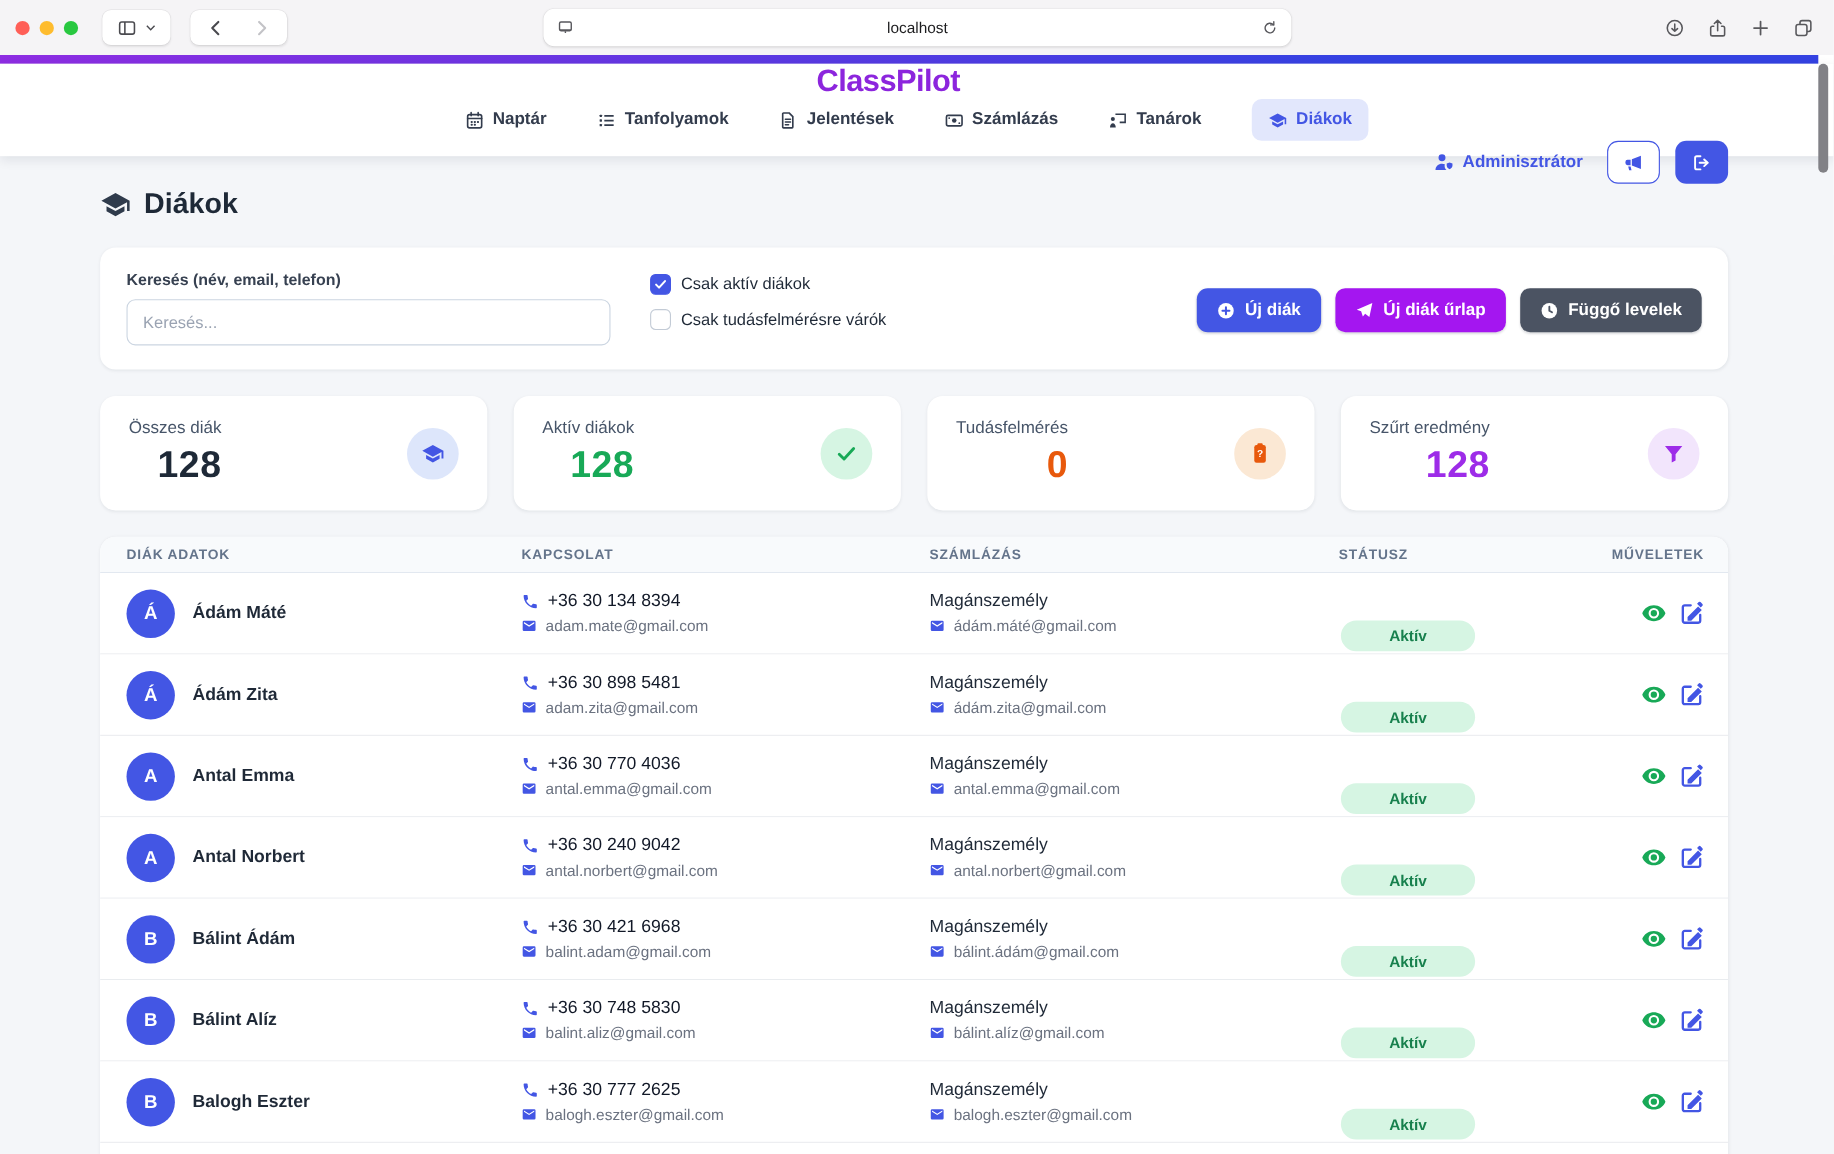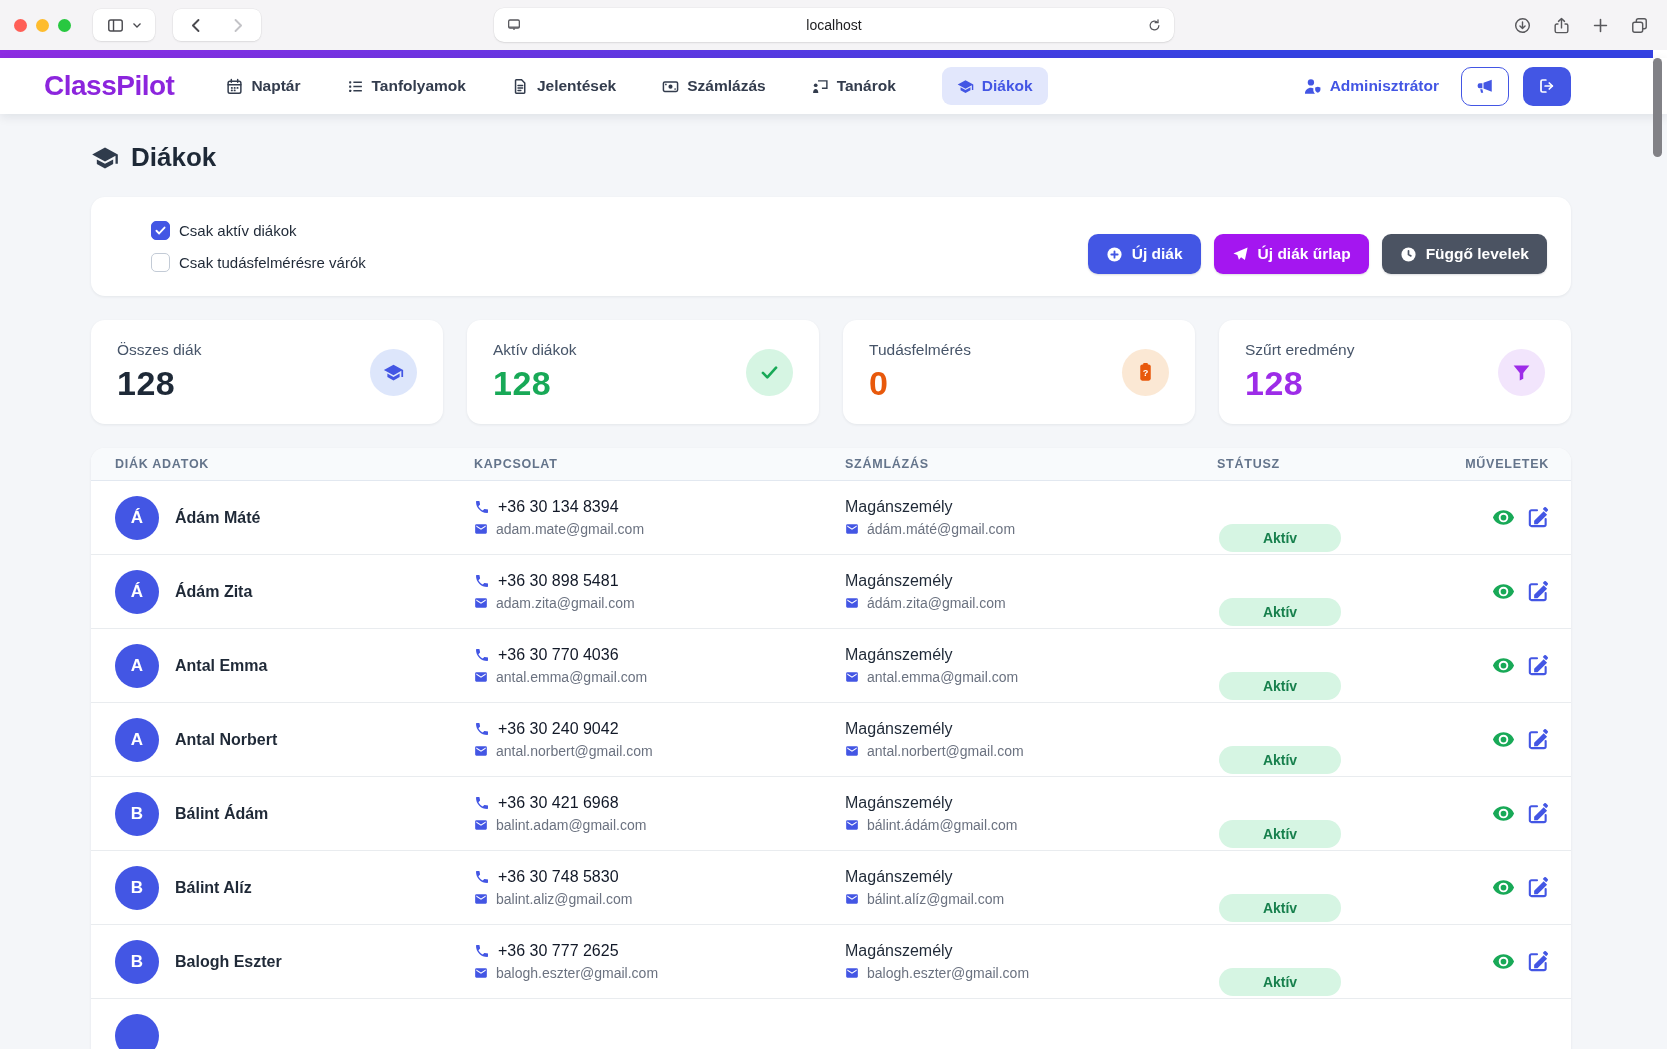--- a/index.html
+++ b/index.html
@@ -22,22 +22,22 @@
   .urlbar .host { flex:1; text-align:center; font-size:14px; color:#1d1d1f; }
   .chrome-right { margin-left:auto; display:flex; gap:20px; align-items:center; color:#58585c; padding-right:4px; }
   .cicon { width:19px; height:19px; display:inline-flex; }
   svg { display:block; }
 
   
   .grad-wrap { height:8px; background:#fff; }
   .grad-bar { height:8px; width:1653px; background:linear-gradient(90deg,var(--grad-a,#8e2de2) 0%, var(--grad-b,#3442e2) 75%); }
 
   
-  .app-header { height:56px; background:#fff; display:flex; align-items:center; padding:0 96px 0 44px;
-    box-shadow:0 3px 10px rgba(15,23,42,.09); position:relative; z-index:2; }
+  .app-header { height:84px; background:#fff; display:flex; align-items:center; padding:0 96px 0 44px;
+    box-shadow:0 3px 10px rgba(15,23,42,.09); position:relative; z-index:2;flex-direction:column; }
   .logo { font-size:28px; font-weight:bold; color:var(--logo-purple,#8c25dd); letter-spacing:-.5px; }
   .nav { display:flex; align-items:center; gap:46px; margin-left:52px; }
   .nav-item { display:flex; align-items:center; gap:8px; font-size:15.5px; font-weight:600; color:#333c4d; cursor:pointer; }
   .nav-item .nicon { width:17px; height:17px; color:#333c4d; }
   .nav-item.active { background:var(--primary-tint,#e2e7fc); color:var(--primary,#4356e4); padding:10px 15px; border-radius:9px; }
   .nav-item.active .nicon { color:var(--primary,#4356e4); }
   .hdr-right { margin-left:auto; display:flex; gap:14px; }
   .admin { display:flex; align-items:center; gap:8px; color:var(--primary,#4356e4); font-size:15.5px; font-weight:600; margin-right:8px; }
   .sq-btn { width:48px; height:39px; border-radius:10px; display:flex; align-items:center; justify-content:center; cursor:pointer; }
   .sq-btn.outline { background:#fff; border:1.5px solid var(--primary,#4356e4); color:var(--primary,#4356e4); }
@@ -65,21 +65,21 @@
   .btn { height:40px; border:none; border-radius:9px; padding:0 18px; display:flex; align-items:center; gap:9px;
     font-size:15.5px; font-weight:700; color:#fff; font-family:inherit; cursor:pointer; box-shadow:0 1px 2px rgba(15,23,42,.15); }
   .btn-blue { background:var(--primary,#4356e4);border-radius:10px; }
   .btn-purple { background:var(--purple-btn,#a416f0); }
   .btn-dark { background:var(--dark-btn,#4b5362); }
   .bicon { width:17px; height:17px; }
 
   .stats { display:flex; gap:24px; margin-top:24px; }
   .stat { flex:1; padding:21px 26px; display:flex; justify-content:space-between; align-items:center; }
   .stat .slabel { font-size:15.5px; color:#475569; font-weight:500; }
-  .stat .svalue { font-size:34px; font-weight:800; margin-top:5px; letter-spacing:.5px; }
+  .stat .svalue { font-size:34px; font-weight:800; margin-top:5px; letter-spacing:.5px;text-align:right; }
   .bubble { width:47px; height:47px; border-radius:50%; display:flex; align-items:center; justify-content:center; }
   .bubble svg { width:21px; height:21px; }
 
   
   .table-card { margin-top:24px; border-radius:14px 14px 0 0; overflow:hidden; }
   .thead, .trow { display:grid; grid-template-columns:383px 371px 372px 196px 1fr; align-items:center; }
   .thead { height:33px; background:var(--thead-bg,#f8fafc); border-bottom:1px solid #e2e8f0;
     font-size:12.5px; font-weight:700; letter-spacing:.06em; color:#64748b; }
   .thead .th:first-child { padding-left:24px; }
   .thead .th:last-child { text-align:right; padding-right:22px; }
@@ -281,20 +281,24 @@
   <div class="page-title">
     <span class="ticon">
       <svg viewBox="0 0 24 24" fill="currentColor">
           <path d="M12 3 1 9l11 6 9-4.9V17h2V9L12 3zM5 13.2v4L12 21l7-3.8v-4L12 17l-7-3.8z"></path>
         </svg>
     </span>
     <span>Diákok</span>
   </div>
 
   <div class="card search-card">
+    <div class="search-left">
+      <div class="f-label">Keresés (név, email, telefon)</div>
+      <input class="f-input" type="text" placeholder="Keresés..." style="">
+    </div>
     <div class="checks">
       <div class="checkrow checked">
         <span class="box">
           <svg viewBox="0 0 24 24" width="13" height="13" fill="none" stroke="currentColor" stroke-width="3.4" stroke-linecap="round" stroke-linejoin="round">
               <path d="M4.5 12.5l5 5 10-11"></path>
             </svg>
         </span>
         <span class="clabel">Csak aktív diákok</span>
       </div>
       <div class="checkrow">

